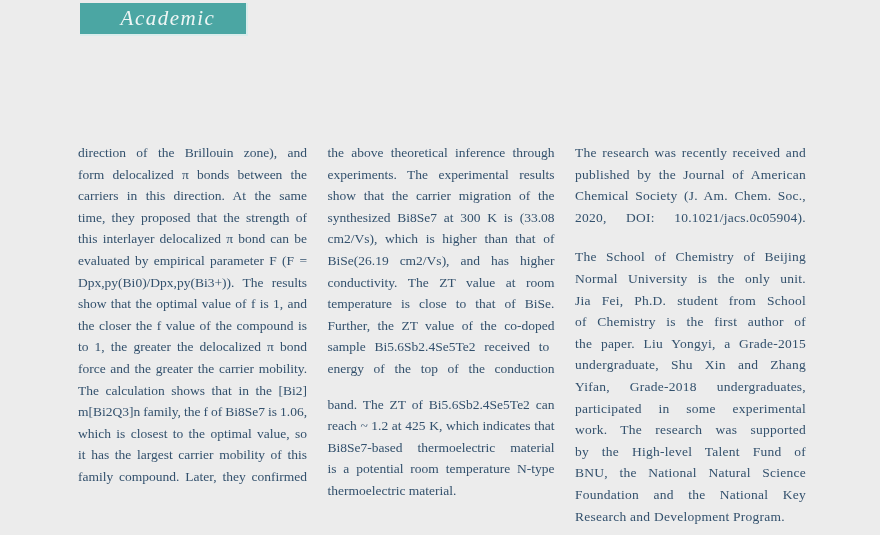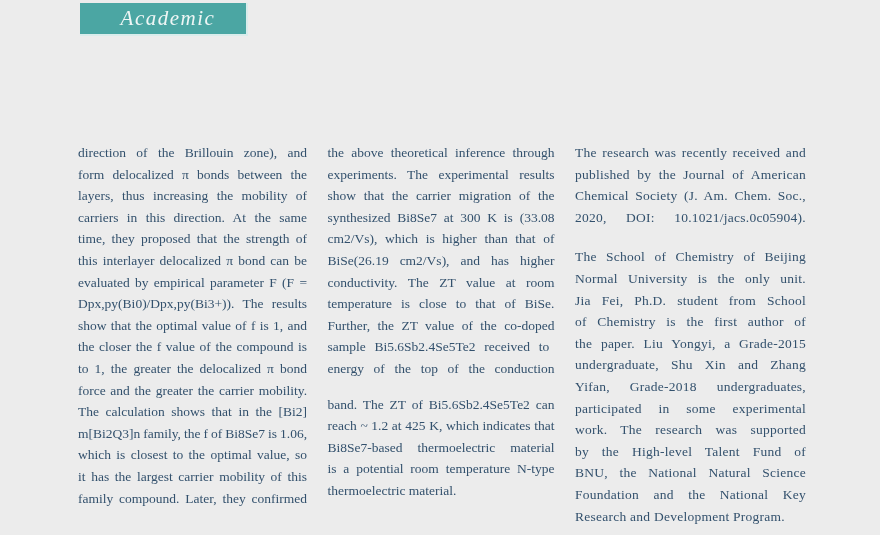--- a/index.html
+++ b/index.html
@@ -56,21 +56,20 @@
 <body>
 
 <div class="badge">
   <span class="badge-label">Academic</span>
 </div>
 
 <div class="columns">
   <div class="col" data-col="0">
       <div class="ln" style="word-spacing: 6.96px;"><span>direction of the Brillouin zone), and</span></div>
       <div class="ln" style="word-spacing: 4.78px;"><span>form delocalized π bonds between the</span></div>
-      <div class="ln" style="word-spacing: 5.01px;"><span>layers, thus increasing the mobility of</span></div>
       <div class="ln" style="word-spacing: 4.99px;"><span>carriers in this direction. At the same</span></div>
       <div class="ln" style="word-spacing: 2.86px;"><span>time, they proposed that the strength of</span></div>
       <div class="ln" style="word-spacing: 1.79px;"><span>this interlayer delocalized π bond can be</span></div>
       <div class="ln" style="word-spacing: 1.91px;"><span>evaluated by empirical parameter F (F =</span></div>
       <div class="ln" style="word-spacing: 4.89px;"><span>Dpx,py(Bi0)/Dpx,py(Bi3+)). The results</span></div>
       <div class="ln" style="word-spacing: 0.95px;"><span>show that the optimal value of f is 1, and</span></div>
       <div class="ln" style="word-spacing: 1.16px;"><span>the closer the f value of the compound is</span></div>
       <div class="ln" style="word-spacing: 2.72px;"><span>to 1, the greater the delocalized π bond</span></div>
       <div class="ln" style="word-spacing: 1.27px;"><span>force and the greater the carrier mobility.</span></div>
       <div class="ln" style="word-spacing: 3.17px;"><span>The calculation shows that in the [Bi2]</span></div>

